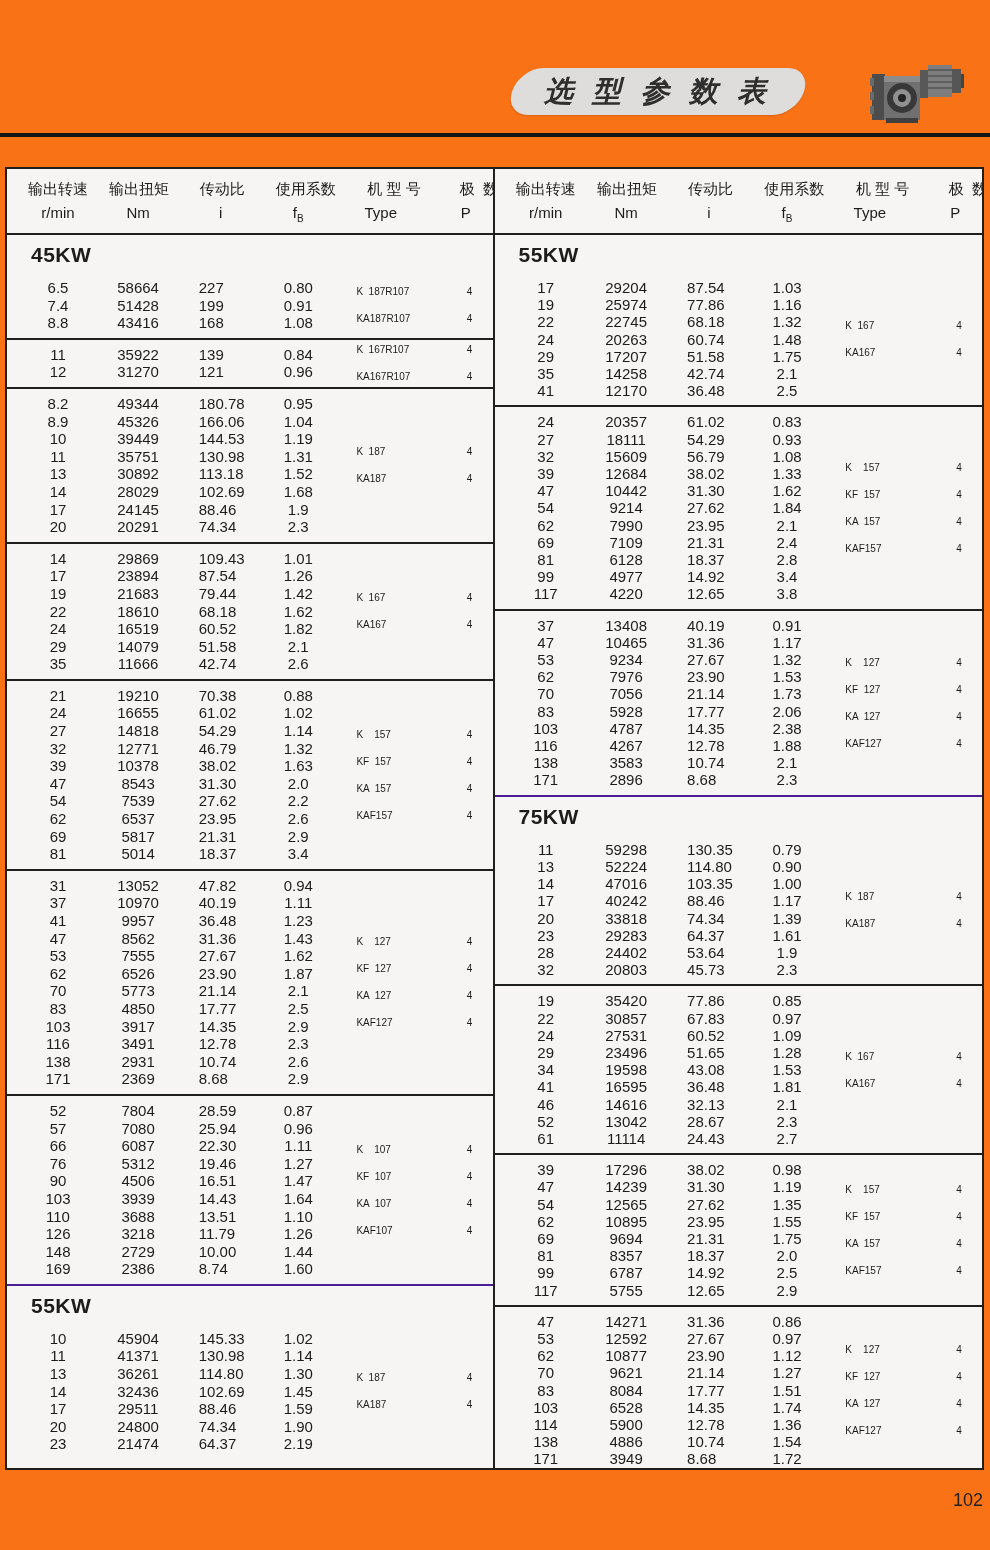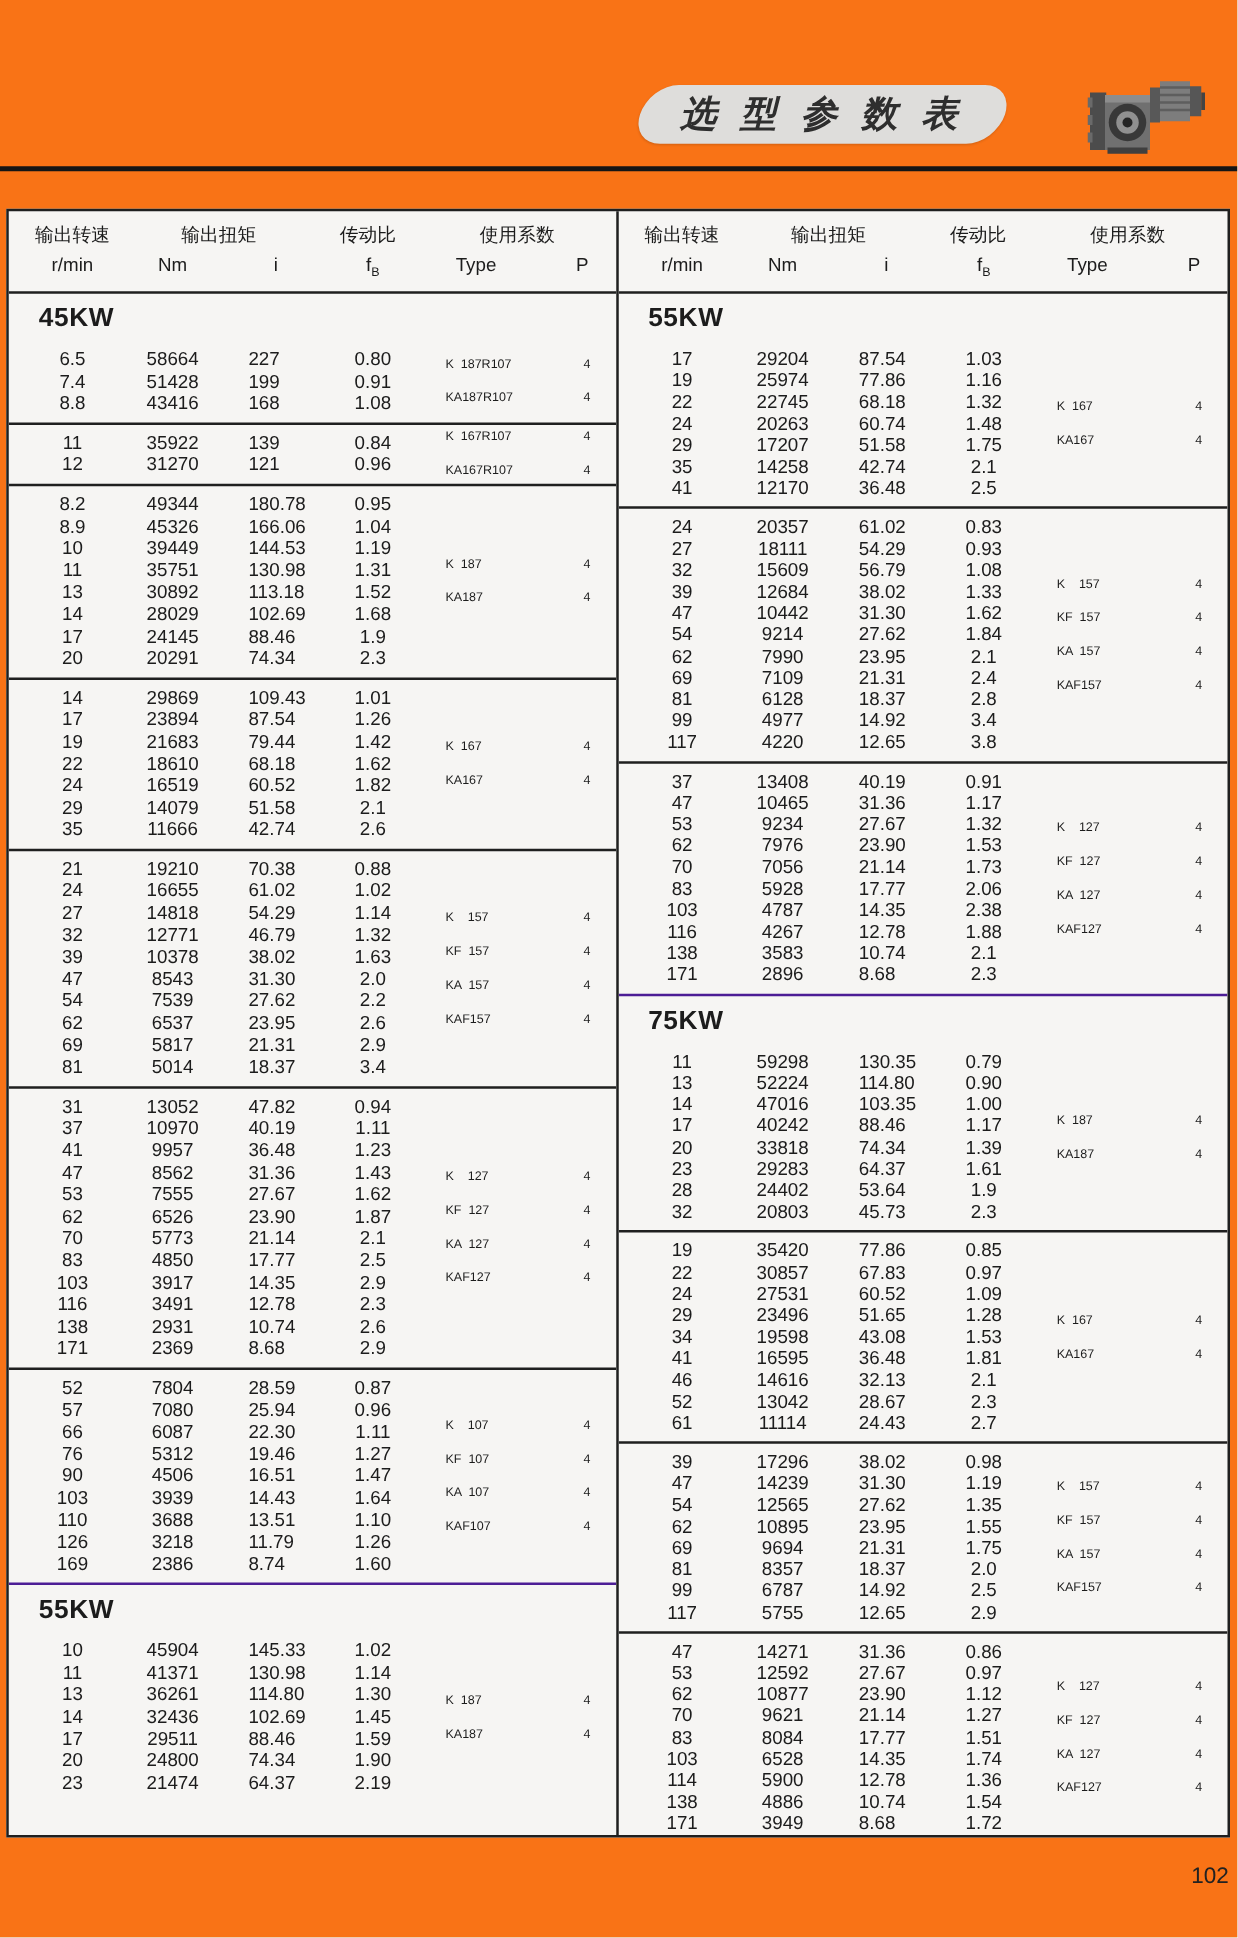--- a/index.html
+++ b/index.html
@@ -19,21 +19,21 @@
   .top-rule{position:absolute;left:0;top:133px;width:990px;height:4px;background:#151515;}
 
   
   .sel-table{position:absolute;left:5px;top:167px;width:979px;height:1303px;
              border:2px solid #1f1f1f;display:flex;box-sizing:border-box;background:#f6f5f3;}
   .half{flex:1 1 50%;display:flex;flex-direction:column;overflow:hidden;box-sizing:border-box;}
   .half.left{border-right:2px solid #1f1f1f;}
 
   .thead{flex:0 0 64px;border-bottom:2px solid #1f1f1f;box-sizing:border-box;}
   .th-line{display:flex;white-space:pre;}
-  .th-line1{margin-top:9px;line-height:21px;font-size:15px;gap:36px;}
+  .th-line1{margin-top:9px;line-height:21px;font-size:15px;}
   .th-line2{line-height:28px;font-size:15px;}
   .hc1{flex:0 0 21%;text-align:center;}
   .hc2{flex:0 0 12%;text-align:center;}
   .hc3{flex:0 0 22%;text-align:center;}
   .hc4{flex:0 0 10%;text-align:center;}
   .hc5{flex:0 0 24%;text-align:center;}
   .hc6{flex:0 0 11%;text-align:center;}
   sub{font-size:10px;}
 
   .tbody{flex:1 1 auto;}
@@ -510,20 +510,26 @@
                   <span class="c3">13.51</span>
                   <span class="c4">1.10</span>
                 </div>
                 <div class="row">
                   <span class="c1">126</span>
                   <span class="c2">3218</span>
                   <span class="c3">11.79</span>
                   <span class="c4">1.26</span>
                 </div>
                 <div class="row">
+                  <span class="c1">148</span>
+                  <span class="c2">2729</span>
+                  <span class="c3">10.00</span>
+                  <span class="c4">1.44</span>
+                </div>
+                <div class="row">
                   <span class="c1">169</span>
                   <span class="c2">2386</span>
                   <span class="c3">8.74</span>
                   <span class="c4">1.60</span>
                 </div>
               </div>
               <div class="models">
                 <div class="model-row">
                   <span class="m-name">K    107</span>
                   <span class="m-pole">4</span>

